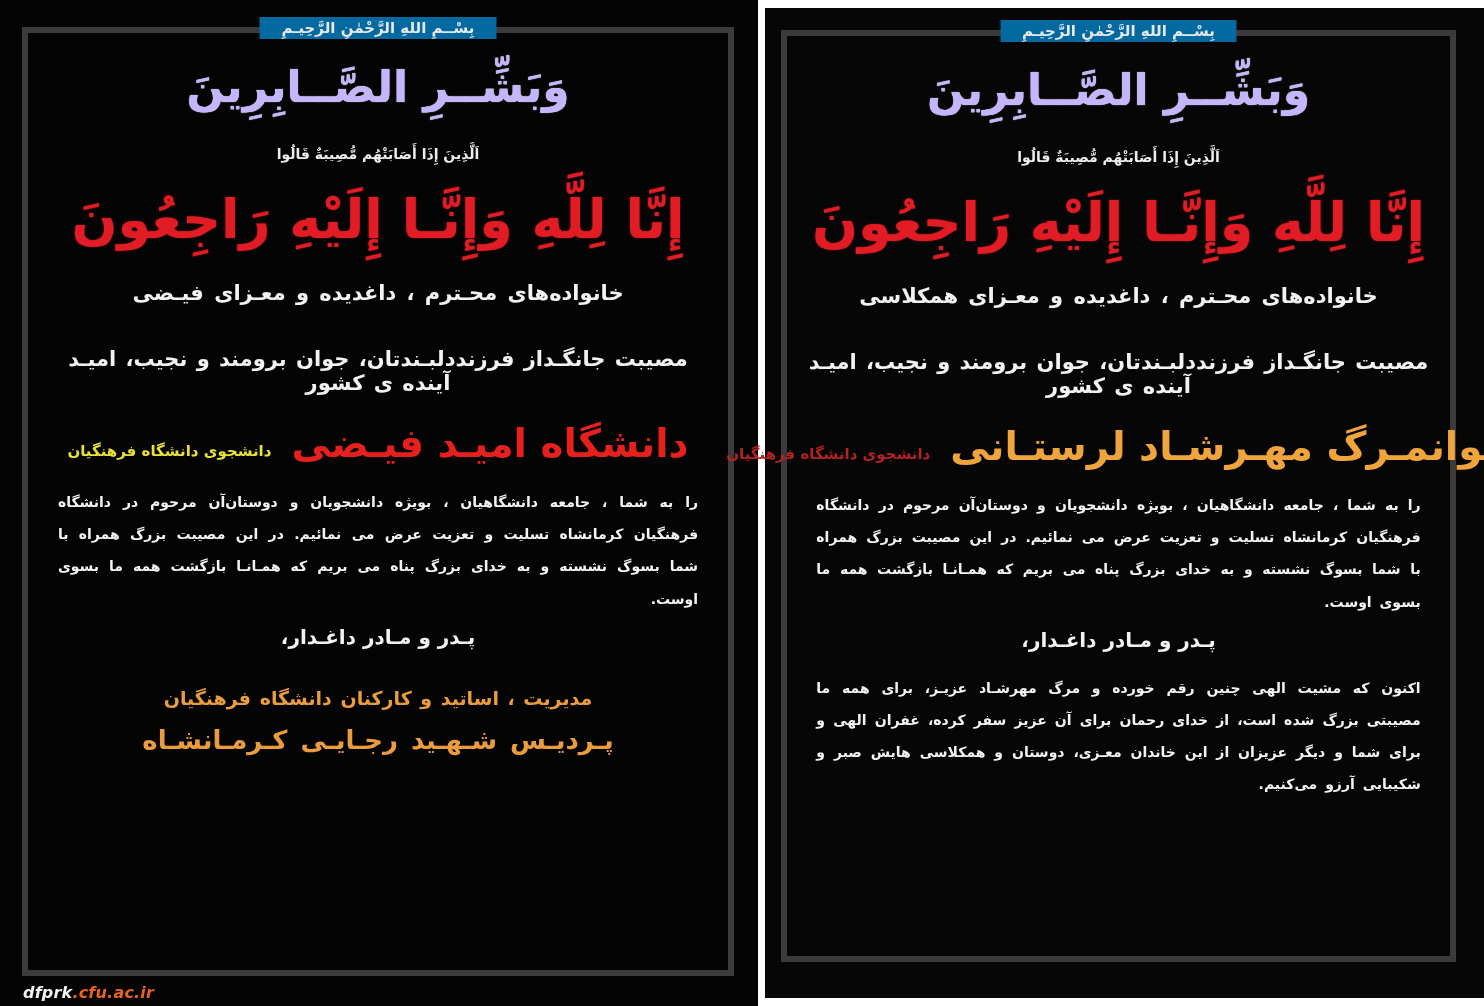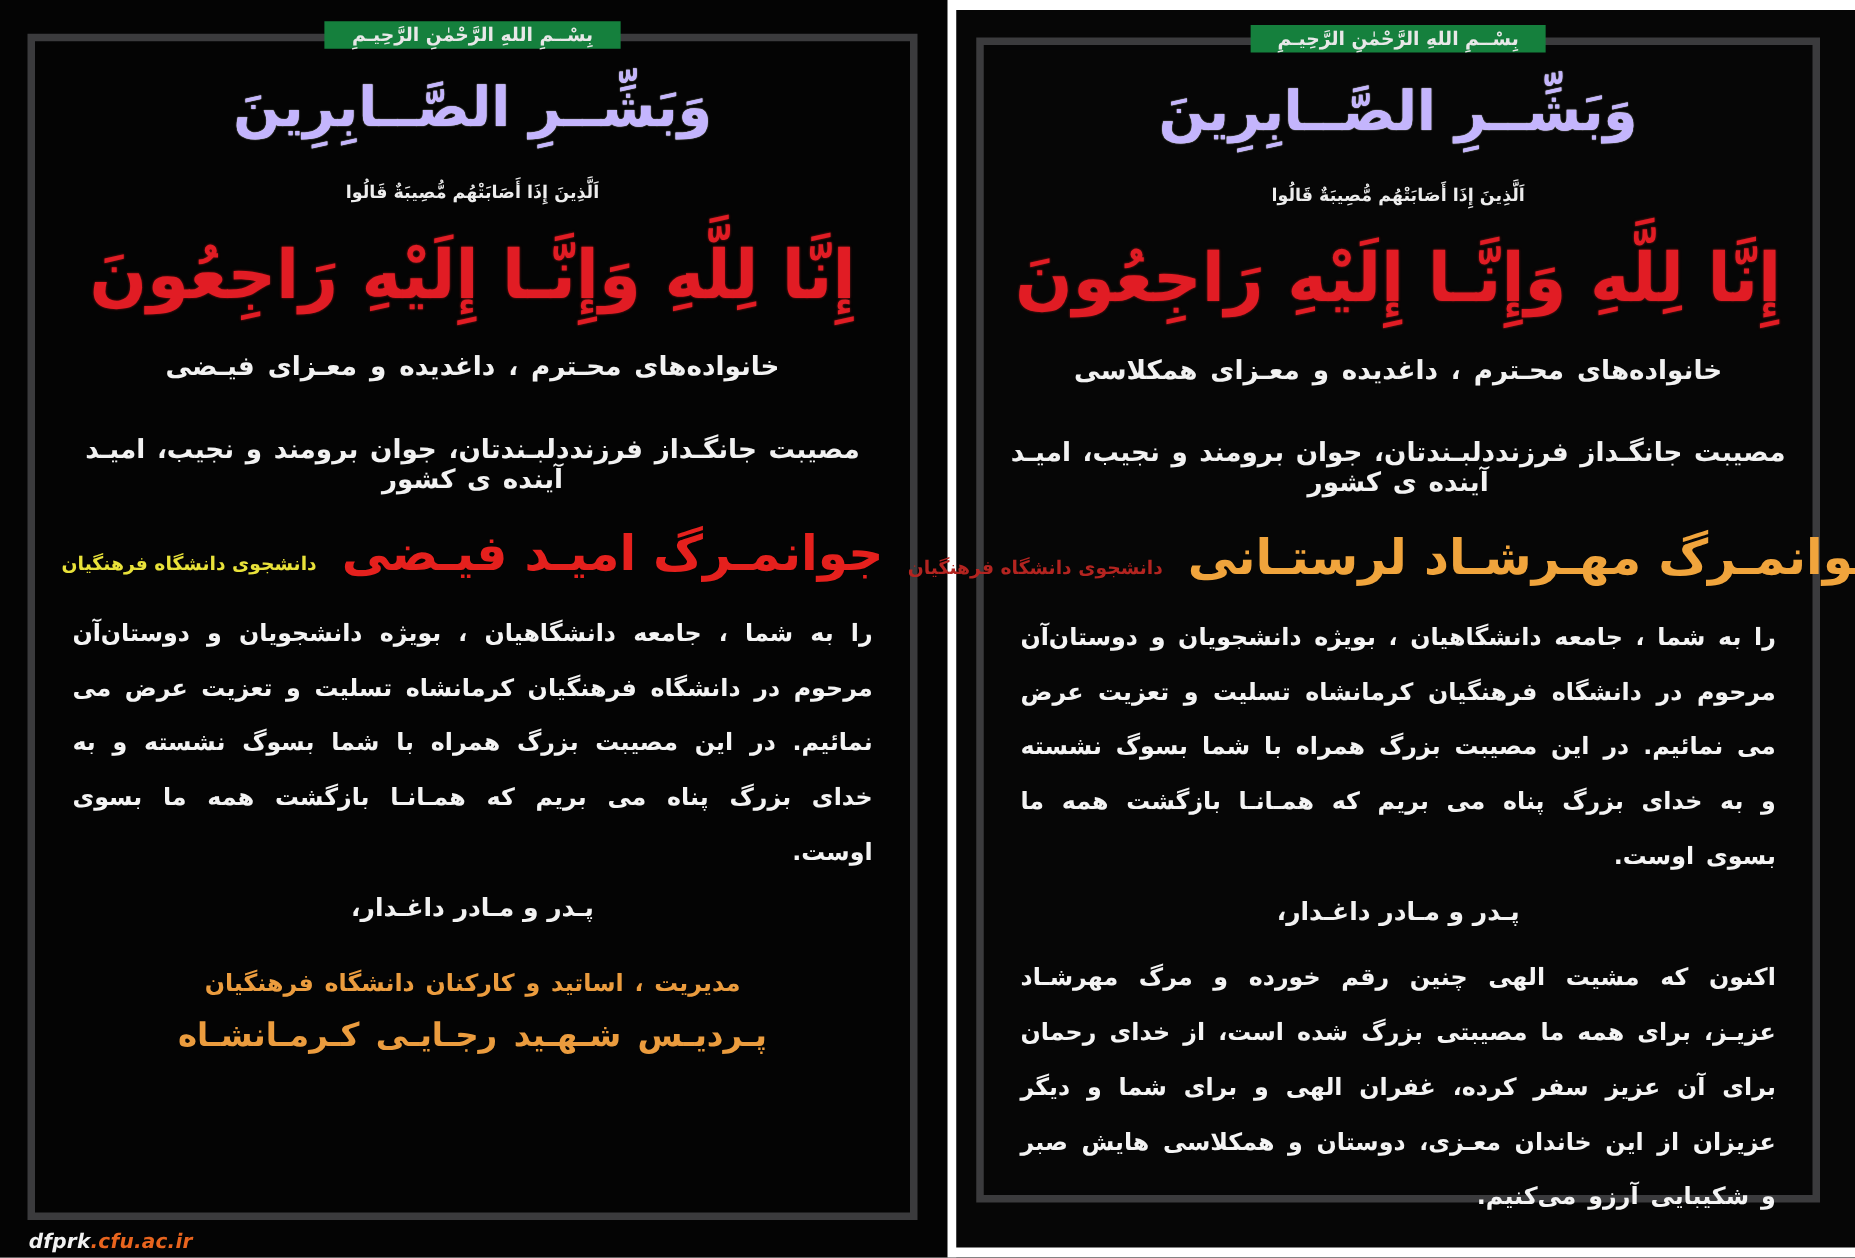--- a/index.html
+++ b/index.html
@@ -26,21 +26,21 @@
     position: absolute;
     border: 6px solid #3b3b3d;
   }
   .poster--left  .frame { left: 22px; top: 27px; right: 24px; bottom: 30px; }
   .poster--right .frame { left: 16px; top: 22px; right: 28px; bottom: 36px; }
 
   .bismillah {
     position: absolute;
     top: -16px; left: 50%;
     transform: translateX(-50%);
-    background: #15803d;
+    background: #0369a1;
     padding: 2px 22px;
     color: #e8e8e8;
     font-size: 15px;
     font-weight: bold;
     white-space: nowrap;
     z-index: 2;
   }
 
   .content {
     position: absolute;
@@ -99,21 +99,21 @@
   }
   .student-subtitle {
     font-size: 15px;
     font-weight: bold;
     align-self: flex-end;
     padding-bottom: 6px;
     white-space: nowrap;
   }
   .para {
     color: #f4f4f4;
-    font-size: 19px;
+    font-size: 14px;
     font-weight: bold;
     line-height: 2.3;
     text-align: justify;
     width: 97%;
     margin-top: 20px;
     word-spacing: 3px;
   }
   .salutation {
     color: #f2f2f2;
     font-size: 20px;
@@ -152,21 +152,21 @@
   <div class="poster poster--left">
     <div class="frame">
       <div class="bismillah">بِسْــمِ اللهِ الرَّحْمٰنِ الرَّحِيـمِ</div>
       <div class="content">
         <div class="verse-1">وَبَشِّــرِ الصَّــابِرِينَ</div>
         <div class="verse-2">اَلَّذِينَ إِذَا أَصَابَتْهُم مُّصِيبَةٌ قَالُوا</div>
         <div class="verse-red" style="color: rgb(225, 28, 36);">إِنَّا لِلَّهِ وَإِنَّـا إِلَيْهِ رَاجِعُونَ</div>
         <div class="addressee">خانواده‌های محـترم ، داغدیده و معـزای فیـضی</div>
         <div class="intro">مصیبت جانگـداز فرزنددلبـندتان، جوان برومند و نجیب، امیـد آینده ی کشور</div>
         <div class="name-row">
-          <span class="deceased-name" style="color: rgb(229, 32, 29);">جوانمـرگ امیـد فیـضی</span>
+          <span class="deceased-name" style="color: rgb(229, 32, 29);">دانشگاه امیـد فیـضی</span>
           <span class="student-subtitle" style="color: rgb(233, 226, 58);">دانشجوی دانشگاه فرهنگیان</span>
         </div>
         <div class="para">را به شما ، جامعه دانشگاهیان ، بویژه دانشجویان و دوستان‌آن مرحوم در دانشگاه فرهنگیان کرمانشاه تسلیت و تعزیت عرض می نمائیم. در این مصیبت بزرگ همراه با شما بسوگ نشسته و به خدای بزرگ پناه می بریم که همـانـا بازگشت همه ما بسوی اوست.</div>
         <div class="salutation">پـدر و مـادر داغـدار،</div>
         <div class="sig-1" style="color: rgb(235, 156, 62);">مدیریت ، اساتید و کارکنان دانشگاه فرهنگیان</div>
         <div class="sig-2" style="color: rgb(235, 156, 62);">پـردیـس شـهـید رجـایـی کـرمـانشـاه</div>
       </div>
     </div>
     <div class="watermark">
       <span style="color: rgb(242, 242, 242);">dfprk</span><span style="color: rgb(232, 100, 30);">.cfu.ac.ir</span>

